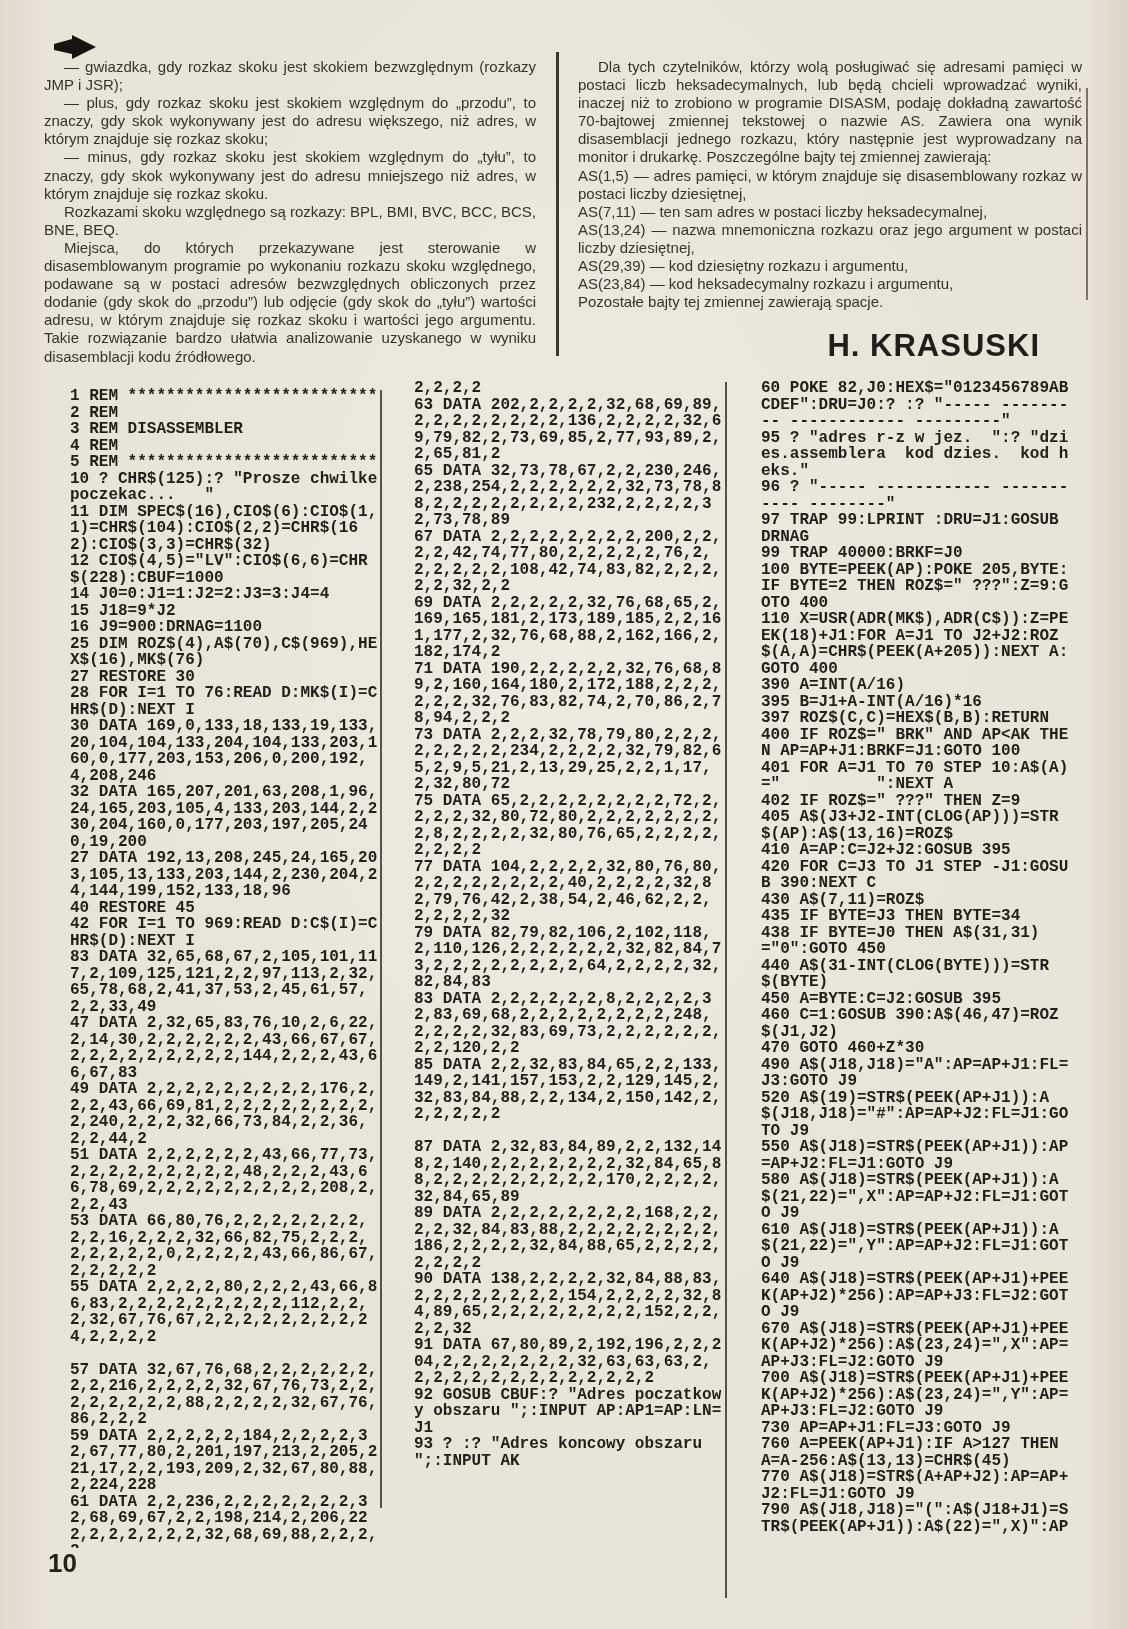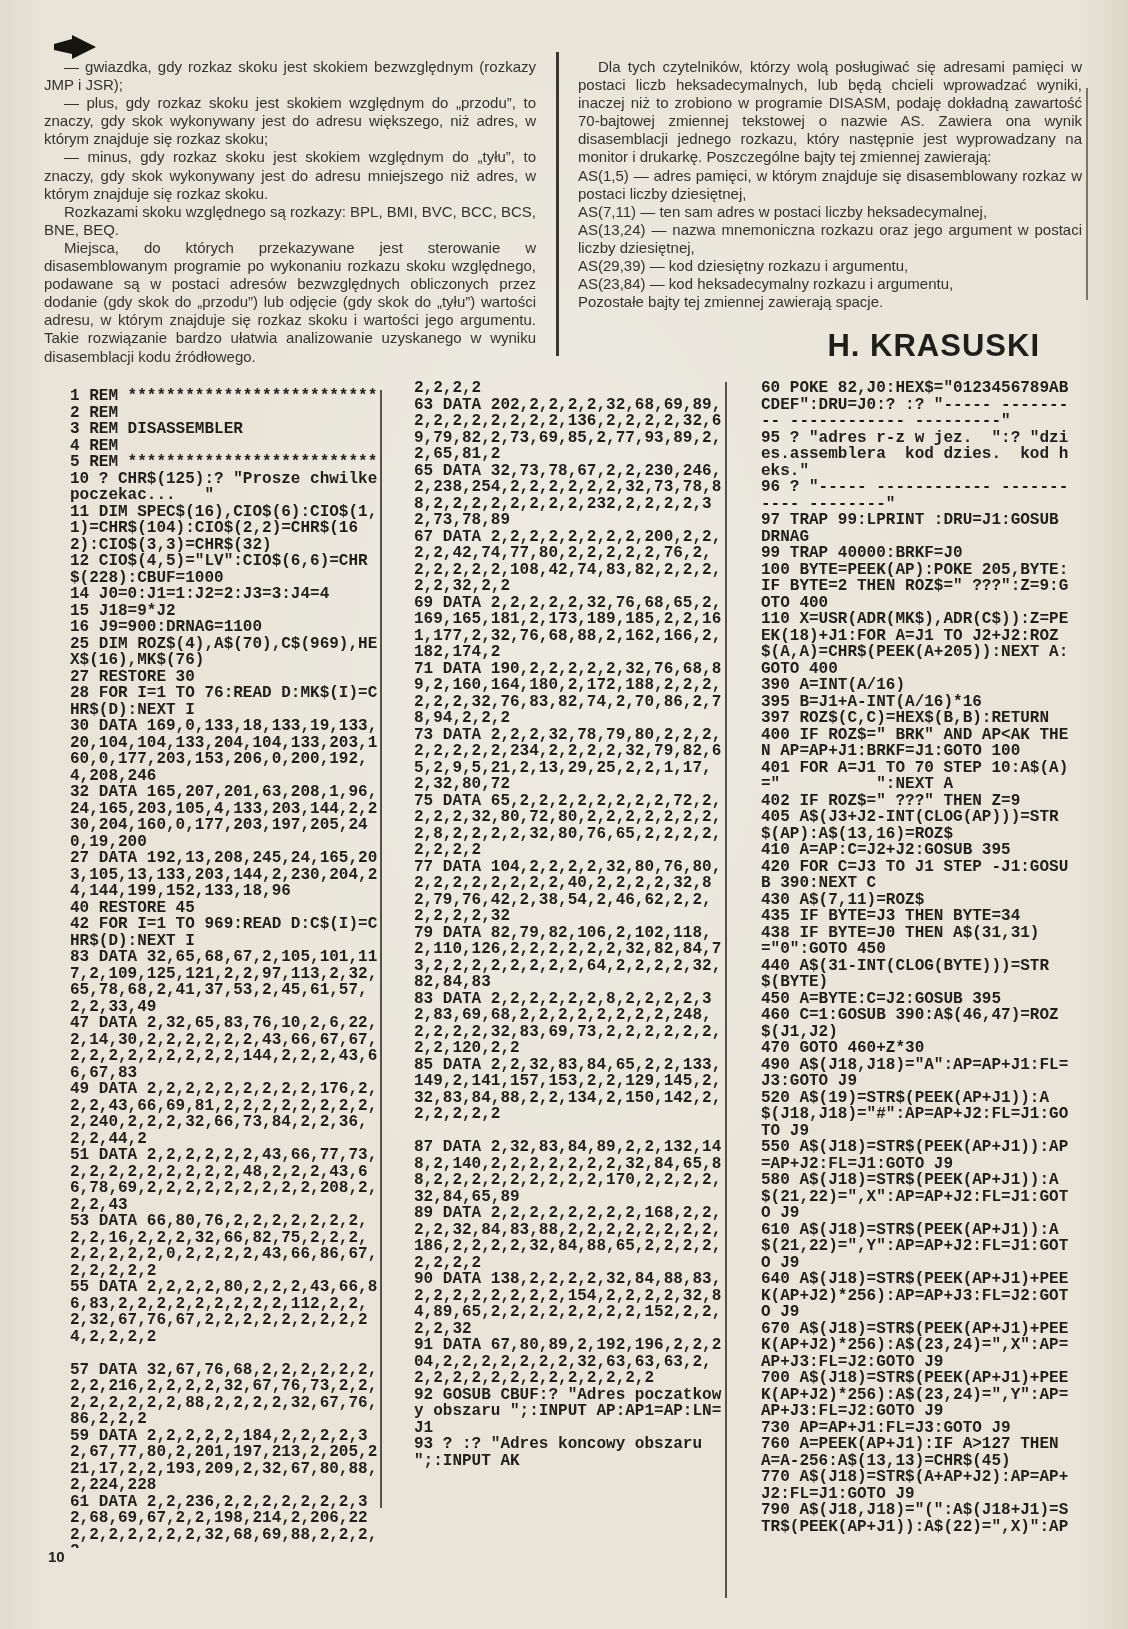--- a/index.html
+++ b/index.html
@@ -50,21 +50,21 @@
     min-height:16.5px;
     white-space:pre-wrap;
     word-break:break-all;
   }
   .code-line.blank{height:13px;}
   .col1{left:46px;top:388px;width:330px;height:1160px;}
   .col2{left:390px;top:380px;width:330px;height:1150px;}
   .col3{left:737px;top:380px;width:345px;height:1220px;}
   .page-number{
     position:absolute;left:48px;top:1548px;
-    font-size:15px;font-weight:bold;color:#23221e;
+    font-size:26px;font-weight:bold;color:#23221e;
   }
 </style>
 </head>
 <body>
 
 <div class="page">
 
   <div class="arrow">
     <svg width="46" height="26" viewBox="0 0 46 26" xmlns="http://www.w3.org/2000/svg">
       <polygon points="2,10 20,5 20,1 44,13 20,25 20,20 2,16" fill="#15140f"></polygon>

